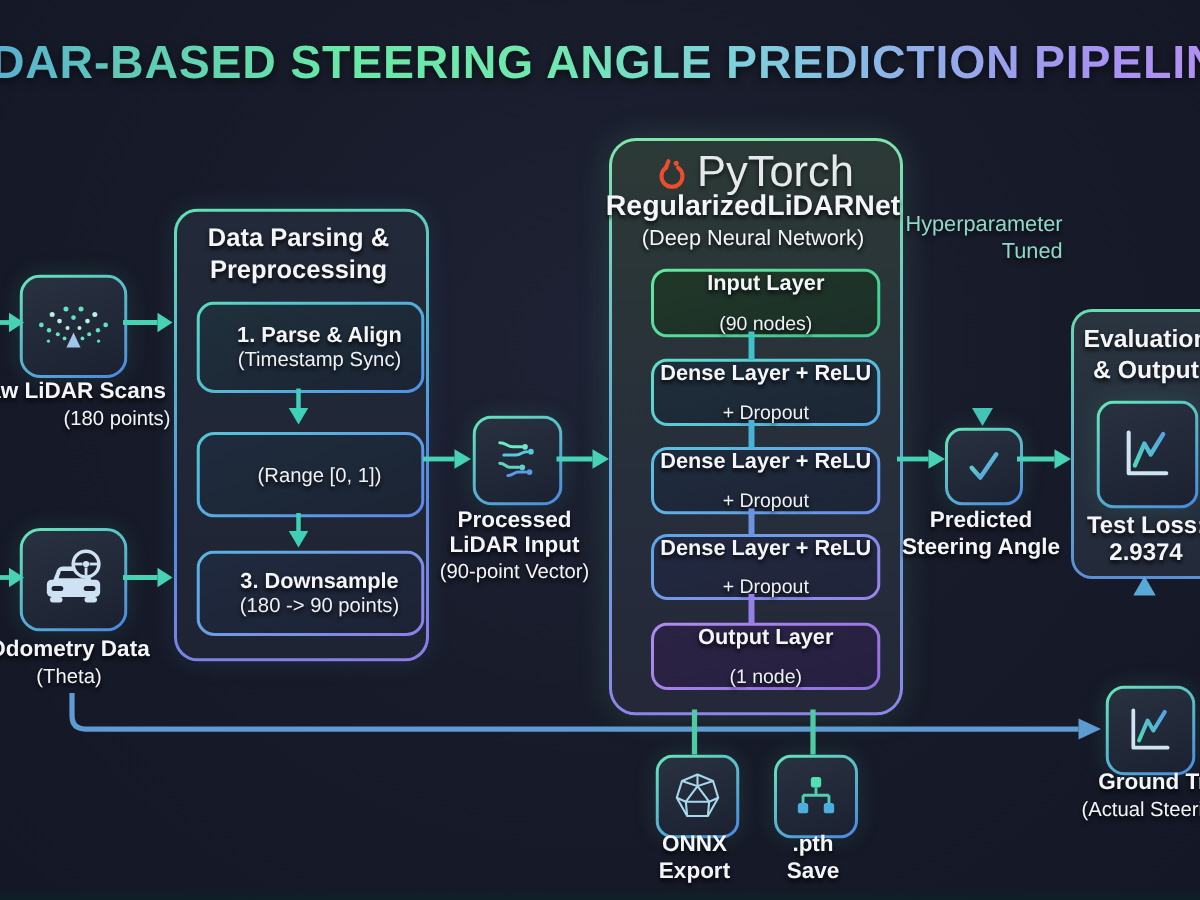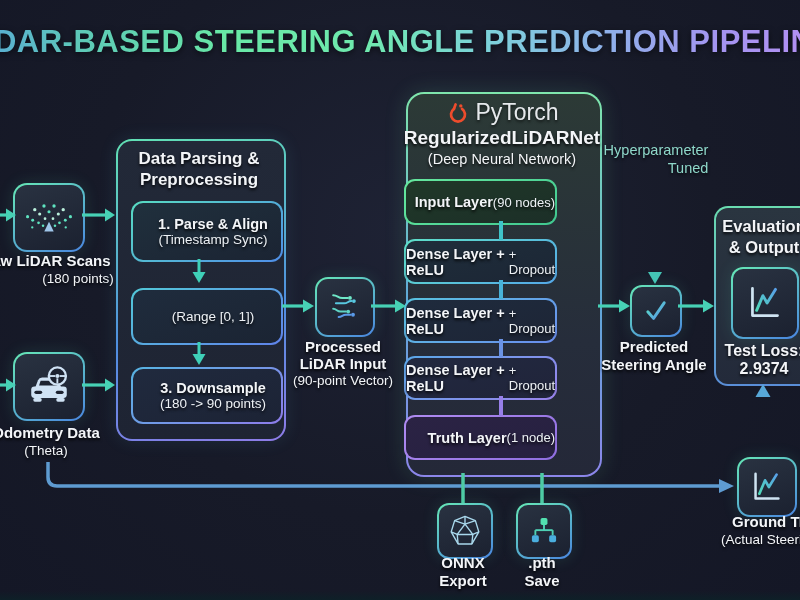--- a/index.html
+++ b/index.html
@@ -50,37 +50,37 @@
     display:flex;flex-direction:column;align-items:center;justify-content:center;
     background:linear-gradient(160deg,#20303d,#1b2433) padding-box,
                linear-gradient(150deg,#58dcc2,#4f8ee8) border-box;
     padding-left:12px;
   }
   .step .l1{font-weight:700;font-size:14.5px;color:#f3f5f8;text-shadow:0 2px 3px rgba(0,0,0,.85);}
   .step .l2{font-weight:400;font-size:13.5px;color:#edf1f5;text-shadow:0 2px 3px rgba(0,0,0,.85);}
   .s2v{background:linear-gradient(160deg,#1f2c3d,#1b2433) padding-box,linear-gradient(150deg,#52c8d8,#5f82ea) border-box;}
   .s3v{background:linear-gradient(160deg,#202a3e,#1c2335) padding-box,linear-gradient(150deg,#56b4e2,#8e7cea) border-box;}
   .net-layer{
-    position:absolute;left:404px;width:149px;border:2px solid transparent;border-radius:11px;
-    display:flex;flex-direction:row;align-items:center;justify-content:flex-end;
+    position:absolute;left:434px;width:149px;border:2px solid transparent;border-radius:11px;
+    display:flex;flex-direction:column;align-items:center;justify-content:space-between;
   }
   .net-layer .l1{font-weight:700;font-size:14.5px;color:#f3f5f8;text-shadow:0 2px 3px rgba(0,0,0,.85);}
   .net-layer .l2{font-weight:400;font-size:13px;color:#edf1f5;text-shadow:0 2px 3px rgba(0,0,0,.85);}
   .v-green{background:linear-gradient(165deg,#203828,#1c2f28) padding-box,linear-gradient(150deg,#66e89e,#40c890) border-box;}
   .v-teal{background:linear-gradient(165deg,#1f2e3b,#1c2635) padding-box,linear-gradient(150deg,#5ee0c8,#54a8e8) border-box;}
   .v-blue{background:linear-gradient(165deg,#1f2b3d,#1d2536) padding-box,linear-gradient(150deg,#58c4e0,#6a8cec) border-box;}
   .v-bpurple{background:linear-gradient(165deg,#222940,#20243a) padding-box,linear-gradient(150deg,#5aa8e8,#9a82ec) border-box;}
   .v-purple{background:linear-gradient(165deg,#2b2344,#262040) padding-box,linear-gradient(150deg,#b08cf2,#8f6ee0) border-box;}
   .hyper{
     position:absolute;transform:translateX(-50%);text-align:right;white-space:nowrap;
     color:#8fd8ca;font-size:14.5px;font-weight:400;line-height:18px;
     text-shadow:0 2px 3px rgba(0,0,0,.7);
   }
   .ptlogo-row{position:absolute;left:406px;top:99px;width:192px;display:flex;align-items:center;justify-content:center;gap:6px;}
-  .ptlogo-text{color:#e6e9ec;font-size:23px;font-weight:400;text-shadow:0 2px 3px rgba(0,0,0,.6);}
+  .ptlogo-text{color:#e6e9ec;font-size:29px;font-weight:400;text-shadow:0 2px 3px rgba(0,0,0,.6);}
   svg.overlay{position:absolute;left:0;top:0;z-index:50;pointer-events:none;}
   .bottom-strip{position:absolute;left:0;bottom:0;width:800px;height:9px;background:linear-gradient(180deg,rgba(13,30,38,0),#0e2028);}
 </style>
 </head>
 <body>
 
 <div class="canvas">
 
   <svg class="overlay" width="800" height="600">
     <defs>
@@ -275,21 +275,21 @@
   </div>
   <div class="net-layer v-blue" style="top:298px;height:41px;">
     <div class="l1">Dense Layer + ReLU</div>
     <div class="l2">+ Dropout</div>
   </div>
   <div class="net-layer v-bpurple" style="top:356px;height:40px;">
     <div class="l1">Dense Layer + ReLU</div>
     <div class="l2">+ Dropout</div>
   </div>
   <div class="net-layer v-purple" style="top:415px;height:41px;">
-    <div class="l1">Truth Layer</div>
+    <div class="l1">Output Layer</div>
     <div class="l2">(1 node)</div>
   </div>
 
   <div class="hyper" style="left:656px;top:141px;">
     <div>Hyperparameter</div>
     <div>Tuned</div>
   </div>
 
   <div class="icon-box" style="left:630px;top:285px;width:48px;height:48px;border-radius:12px;">
     <svg width="36" height="36" viewBox="0 0 44 44">

